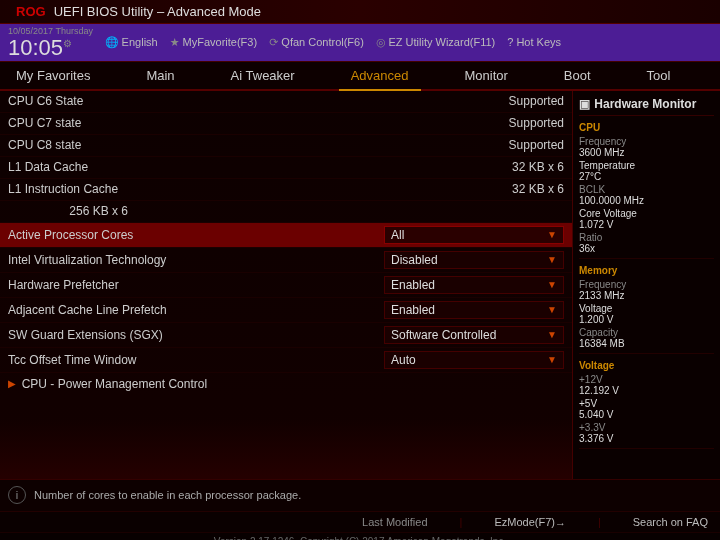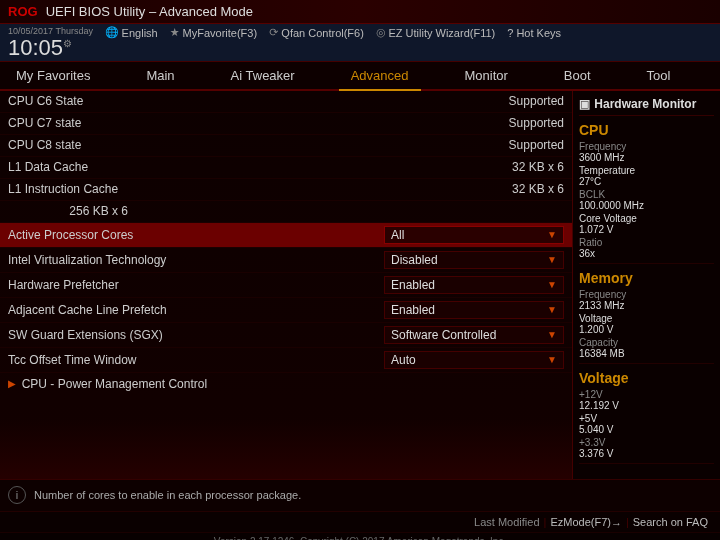--- a/index.html
+++ b/index.html
@@ -10,42 +10,42 @@
       font-family: 'Segoe UI', Arial, sans-serif;
       color: #ccc;
       overflow: hidden;
       position: relative;
     }
 
     
     #title-bar {
       background: linear-gradient(to right, #1a0000, #2a0000, #1a0000);
       border-bottom: 1px solid #550000;
-      padding: 4px 8px;
+      padding: 4px 16px;
       display: flex;
       align-items: center;
       gap: 8px;
     }
     #title-bar .rog-logo {
       color: #cc0000;
       font-weight: bold;
       font-size: 13px;
     }
     #title-bar .title-text {
       color: #ddd;
       font-size: 13px;
     }
 
     
     #info-bar {
-      background: #0f172a;
+      background: #4c1d95;
       border-bottom: 1px solid #440000;
       padding: 2px 8px;
       display: flex;
-      align-items: flex-start;
+      align-items: center;
       gap: 12px;
       font-size: 11px;
       color: #aaa;
     }
     #info-bar .datetime { display: flex; flex-direction: column; line-height: 1.2; }
     #info-bar .date { font-size: 9px; color: #888; }
     #info-bar .time { font-size: 22px; color: #ddd; font-weight: 300; line-height: 1; }
     #info-bar .time-gear { font-size: 10px; color: #888; vertical-align: super; }
     #info-bar .info-items { display: flex; gap: 12px; align-items: center; flex: 1; }
     #info-bar .info-item { display: flex; align-items: center; gap: 3px; color: #bbb; font-size: 11px; }
@@ -142,21 +142,21 @@
     }
 
     
     #status-bar {
       background: #0a0000;
       border-top: 1px solid #220000;
       display: flex;
       align-items: center;
       justify-content: flex-end;
       padding: 4px 12px;
-      gap: 4px;
+      gap: 32px;
       font-size: 11px;
       color: #888;
     }
     #status-bar .status-sep { color: #440000; }
 
     
     #version-bar {
       background: #080000;
       border-top: 1px solid #1a0000;
       display: flex;
@@ -182,21 +182,21 @@
       gap: 4px;
       color: #ddd;
       font-size: 12px;
       font-weight: bold;
       margin-bottom: 6px;
       padding-bottom: 4px;
       border-bottom: 1px solid #330000;
     }
     .hw-section-title {
       color: #cc8800;
-      font-size: 14px;
+      font-size: 10px;
       font-weight: bold;
       margin: 6px 0 3px 0;
     }
     .hw-row {
       display: flex;
       justify-content: space-between;
       margin-bottom: 2px;
       flex-direction: column;
     }
     .hw-label { color: #888; font-size: 10px; }

